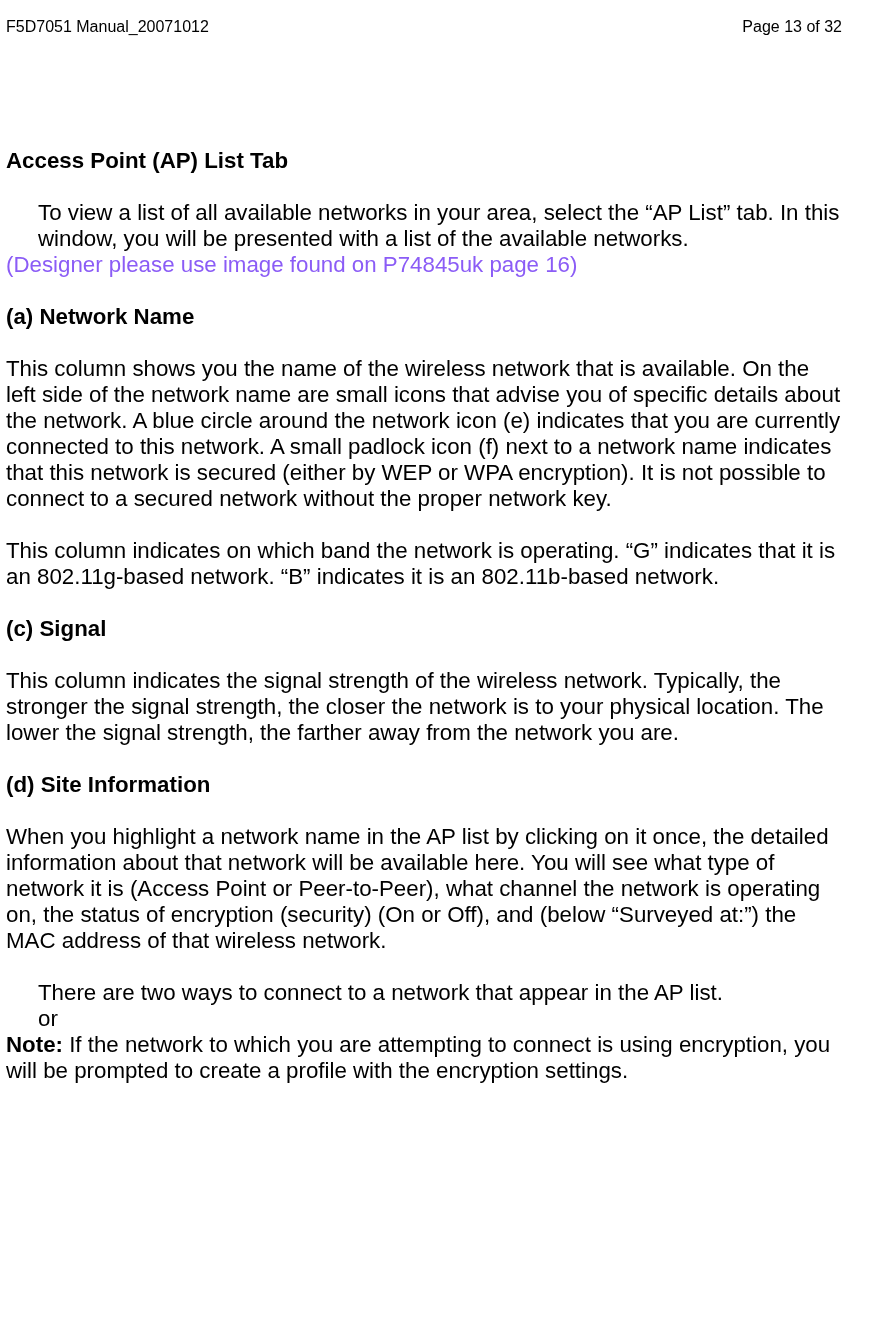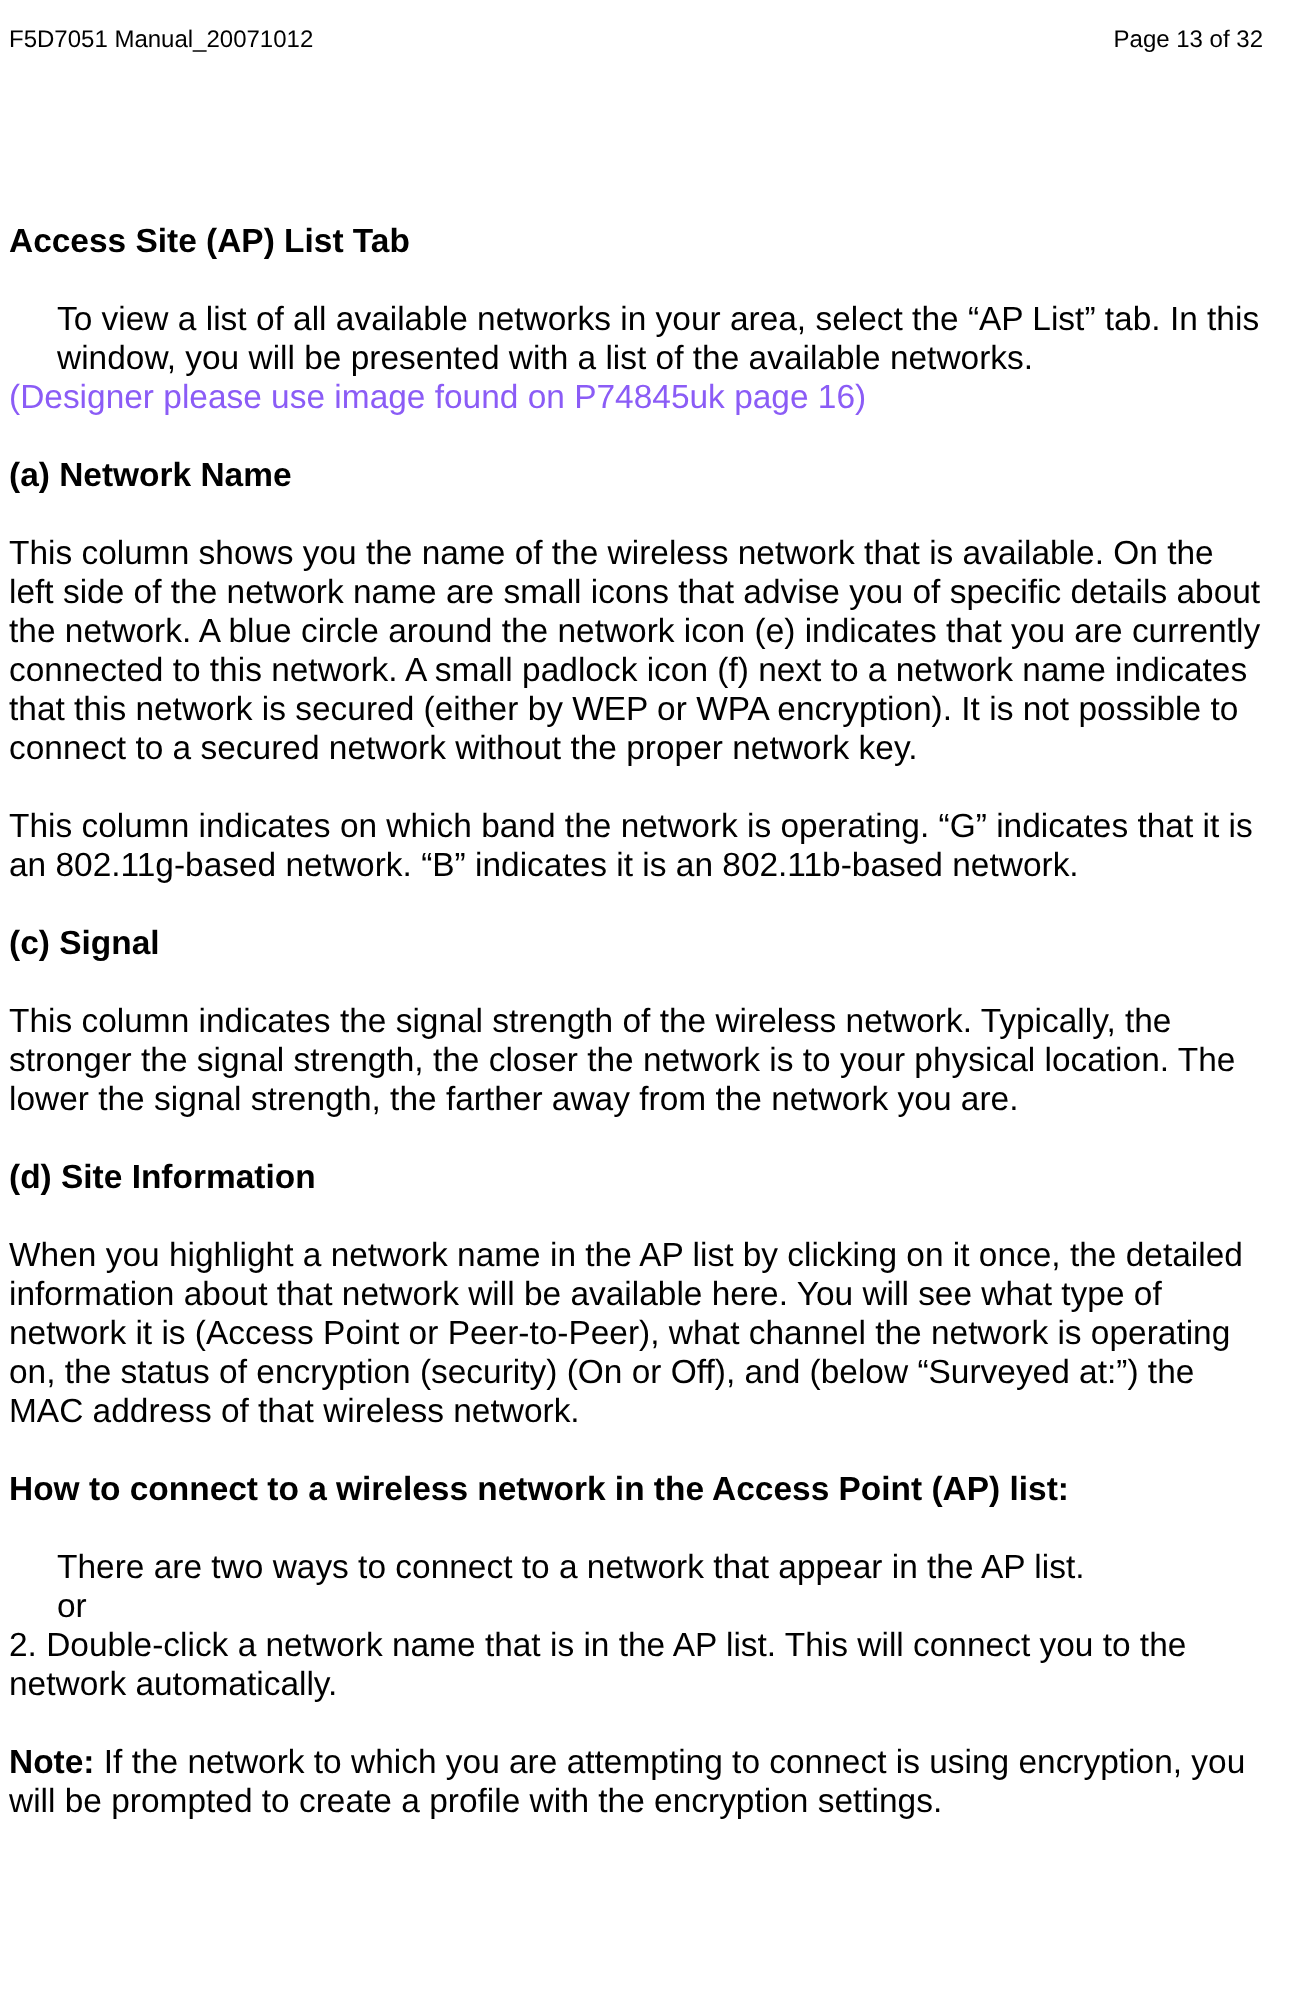--- a/index.html
+++ b/index.html
@@ -54,39 +54,37 @@
 
 <div class="page">
 
   <div class="header-row">
     <span>F5D7051 Manual_20071012</span>
     <span>Page 13 of 32</span>
   </div>
 
   <div class="content">
 
-    <p class="section-title">Access Site (AP) List Tab</p>
+    <p class="section-title">Access Point (AP) List Tab</p>
     <p class="nogap">To view a list of all available networks in your area, select the “AP List” tab. In this window, you will be presented with a list of the available networks.</p>
     <p class="red">(Designer please use image found on P74845uk page 16)</p>
 
     <p class="section-title">(a) Network Name</p>
     <p>This column shows you the name of the wireless network that is available. On the left side of the network name are small icons that advise you of specific details about the network. A blue circle around the network icon (e) indicates that you are currently connected to this network. A small padlock icon (f) next to a network name indicates that this network is secured (either by WEP or WPA encryption). It is not possible to connect to a secured network without the proper network key.</p>
 
     <p>This column indicates on which band the network is operating. “G” indicates that it is an 802.11g-based network. “B” indicates it is an 802.11b-based network.</p>
 
     <p class="section-title">(c) Signal</p>
     <p>This column indicates the signal strength of the wireless network. Typically, the stronger the signal strength, the closer the network is to your physical location. The lower the signal strength, the farther away from the network you are.</p>
 
     <p class="section-title">(d) Site Information</p>
     <p>When you highlight a network name in the AP list by clicking on it once, the detailed information about that network will be available here. You will see what type of network it is (Access Point or Peer-to-Peer), what channel the network is operating on, the status of encryption (security) (On or Off), and (below “Surveyed at:”) the MAC address of that wireless network.</p>
 
-    <p class="heading-standalone">How to connect to a wireless network in the Access Point (AP) list:</p>
 
     <p class="nogap">There are two ways to connect to a network that appear in the AP list.</p>
     <p class="nogap">or</p>
-    <p>2. Double-click a network name that is in the AP list. This will connect you to the network automatically.</p>
 
     <p class="note-line">
       <span class="bold">Note: </span><span>If the network to which you are attempting to connect is using encryption, you will be prompted to create a profile with the encryption settings.</span>
     </p>
 
   </div>
 </div>
 
 </body></html>

